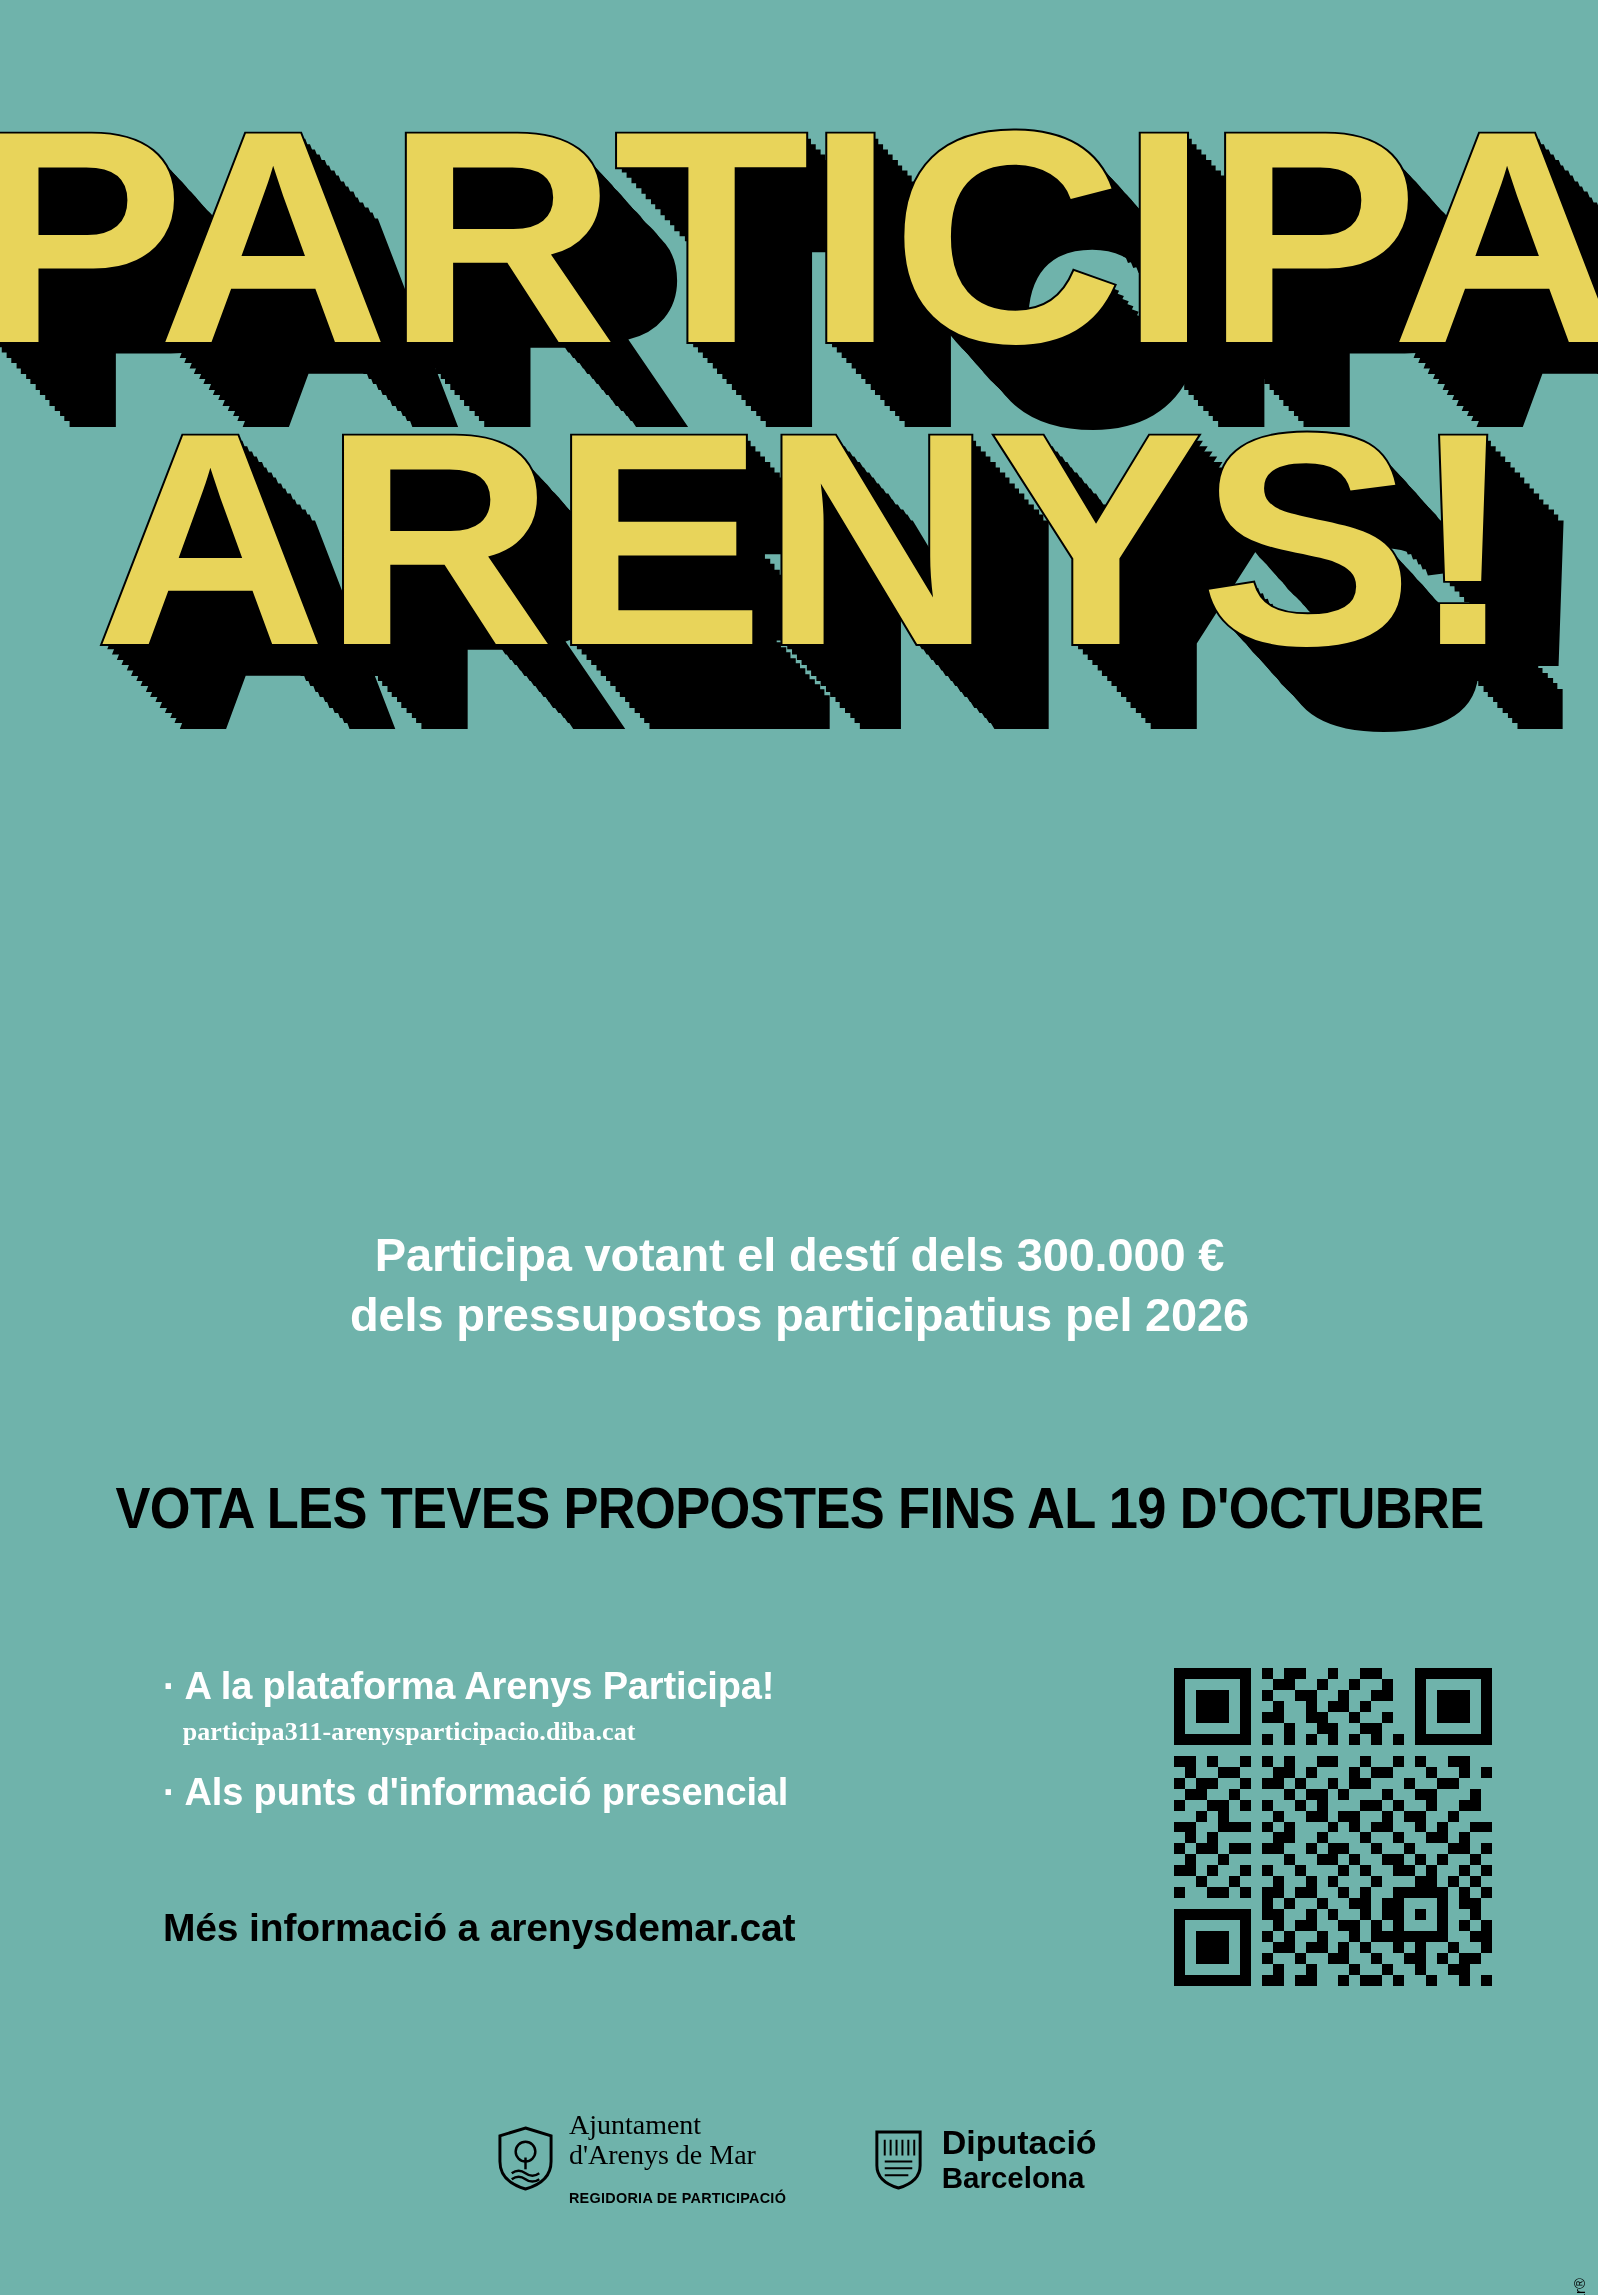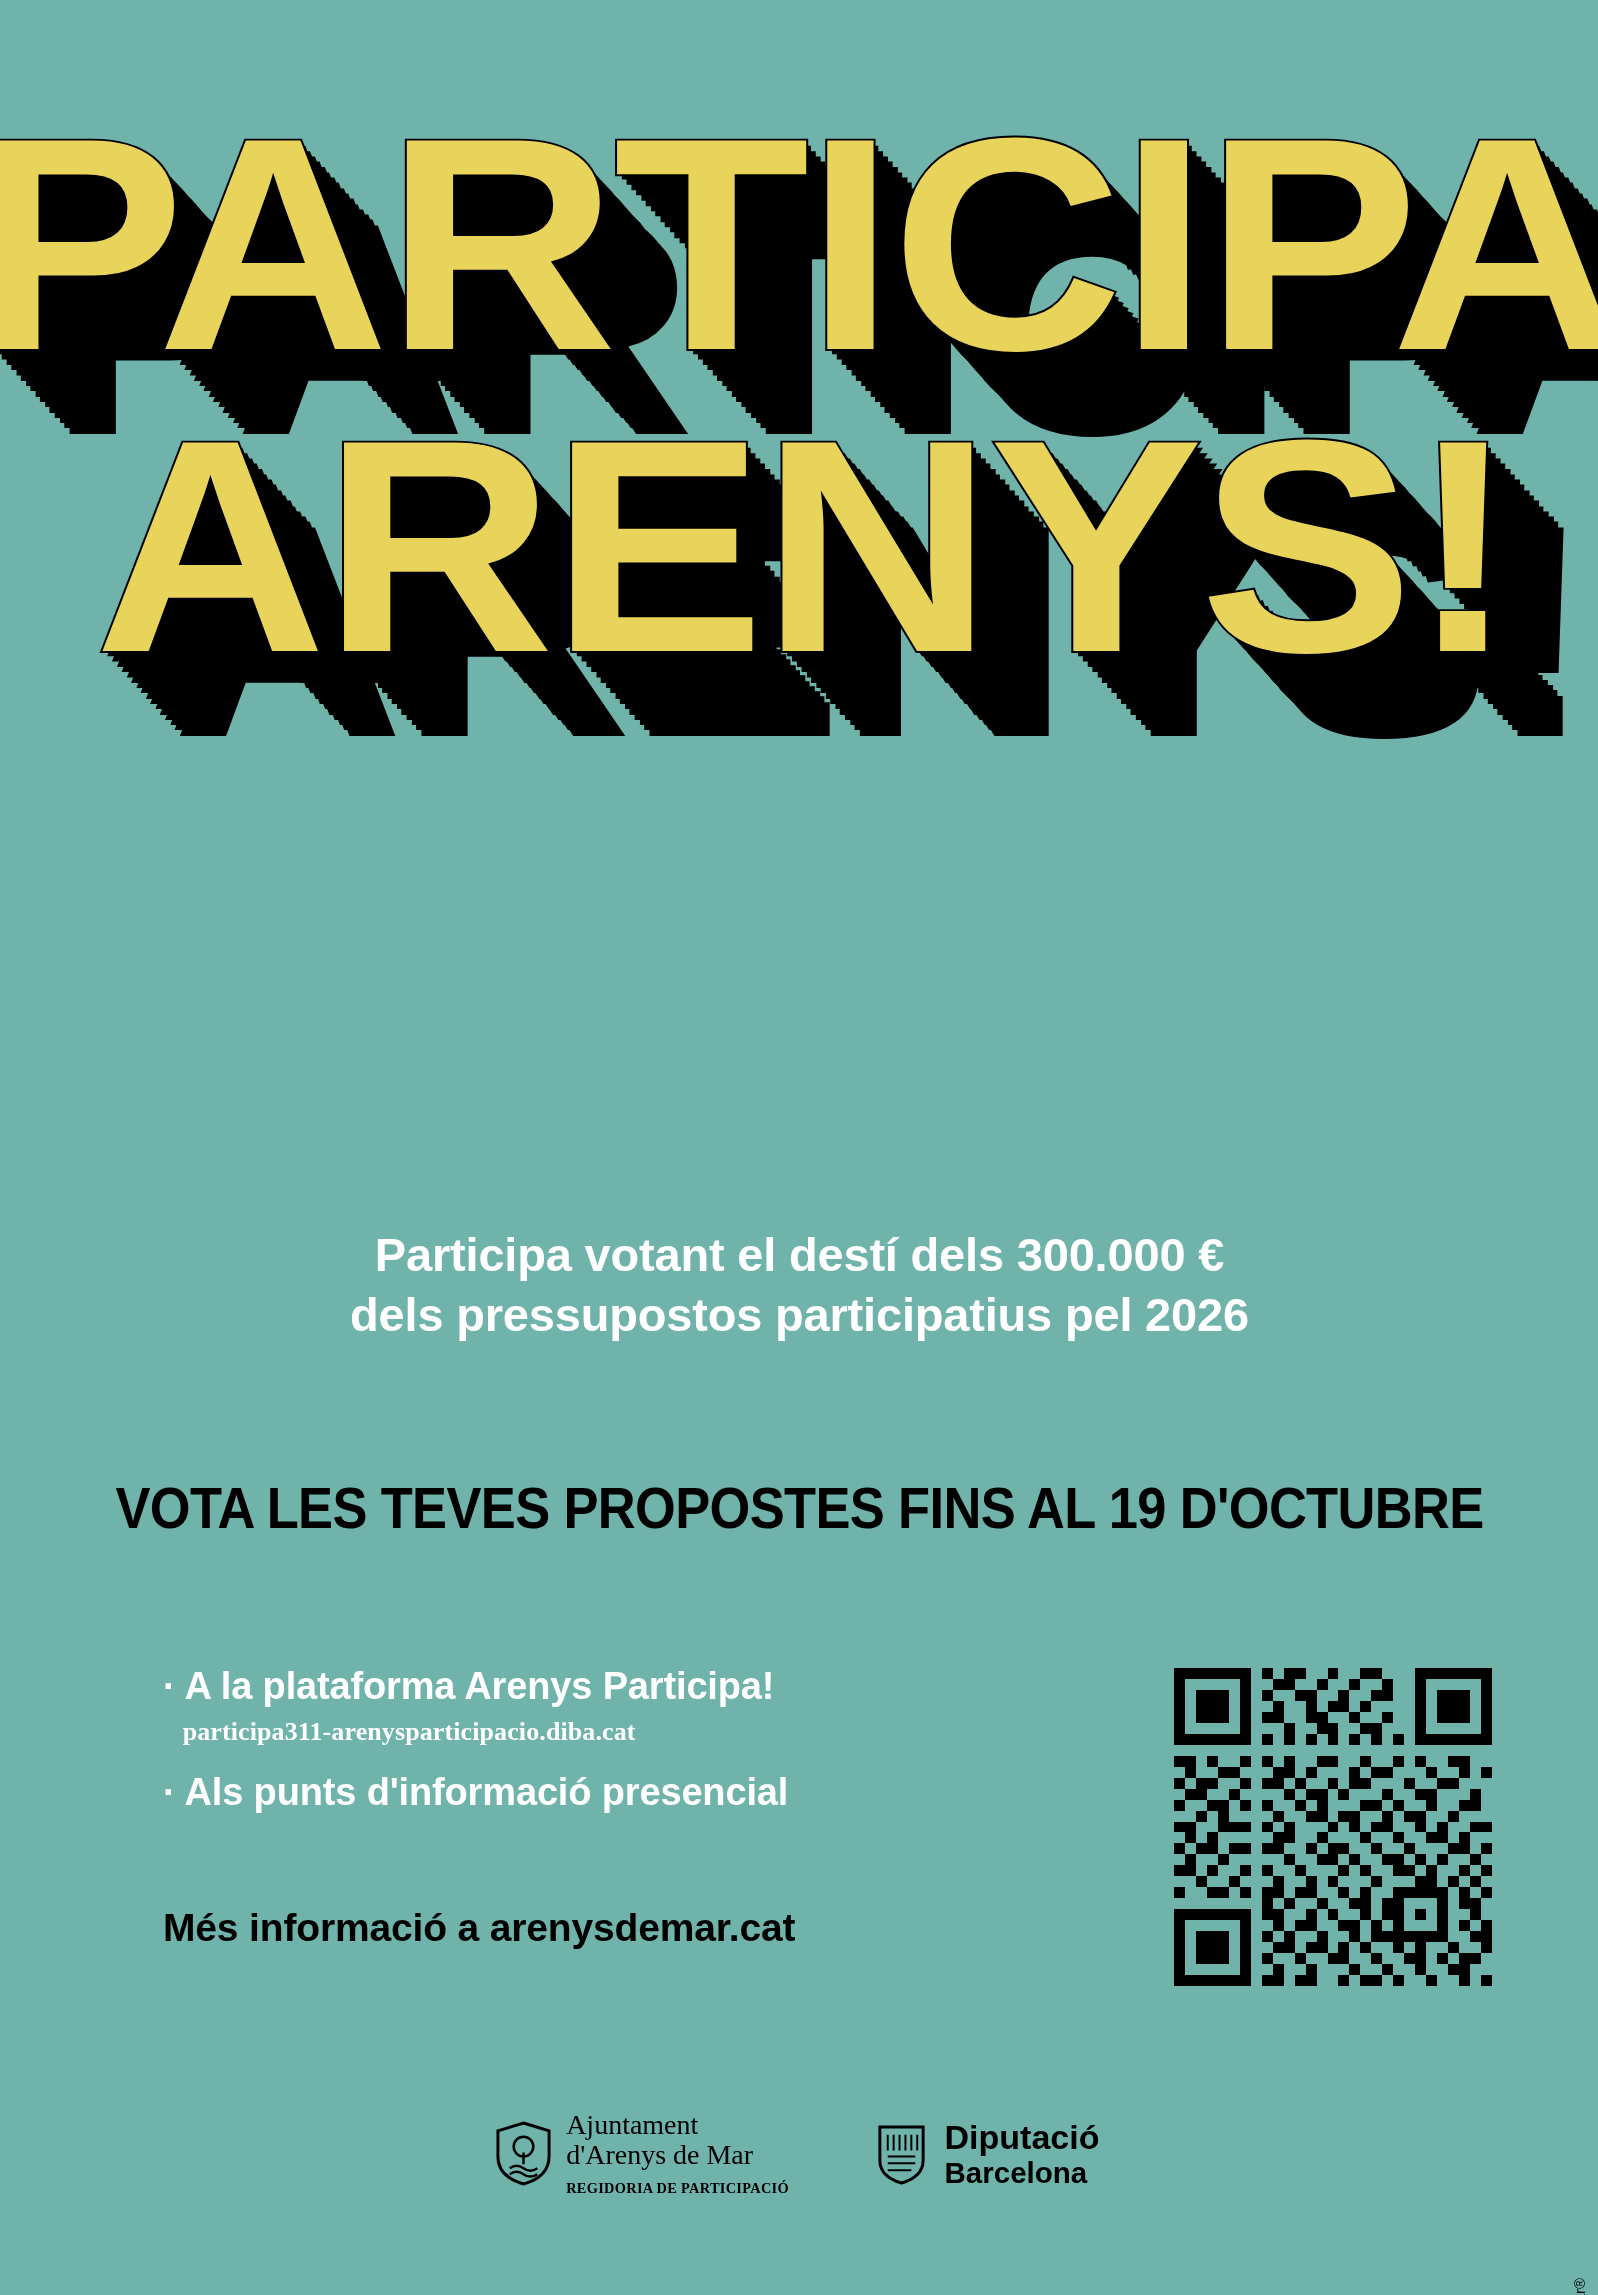--- a/index.html
+++ b/index.html
@@ -20,21 +20,21 @@
     position: absolute;
     inset: 0;
     background: #6fb3ab;
   }
 
   
   .headline {
     position: absolute;
     left: 0;
     right: 0;
-    top: 120px;
+    top: 113px;
     text-align: center;
   }
 
   .hl-line {
     position: relative;
     display: block;
     font-family: "Liberation Sans", sans-serif;
     font-weight: bold;
     font-style: normal;
     letter-spacing: -0.012em;
@@ -166,22 +166,21 @@
   }
   .logo-l2 {
     font-family: "Liberation Serif", serif;
     font-size: 28px;
     font-weight: normal;
   }
   .logo-l3 {
     font-size: 14.4px;
     font-weight: bold;
     letter-spacing: 0.02em;
-    margin-top: 11px;
-    font-family: Liberation Serif, serif;
+    margin-top: 21px;
   }
   .logo-b1 {
     font-size: 34px;
     font-weight: bold;
     line-height: 1.12;
   }
   .logo-b2 {
     font-size: 29.5px;
     font-weight: bold;
     line-height: 1.12;

